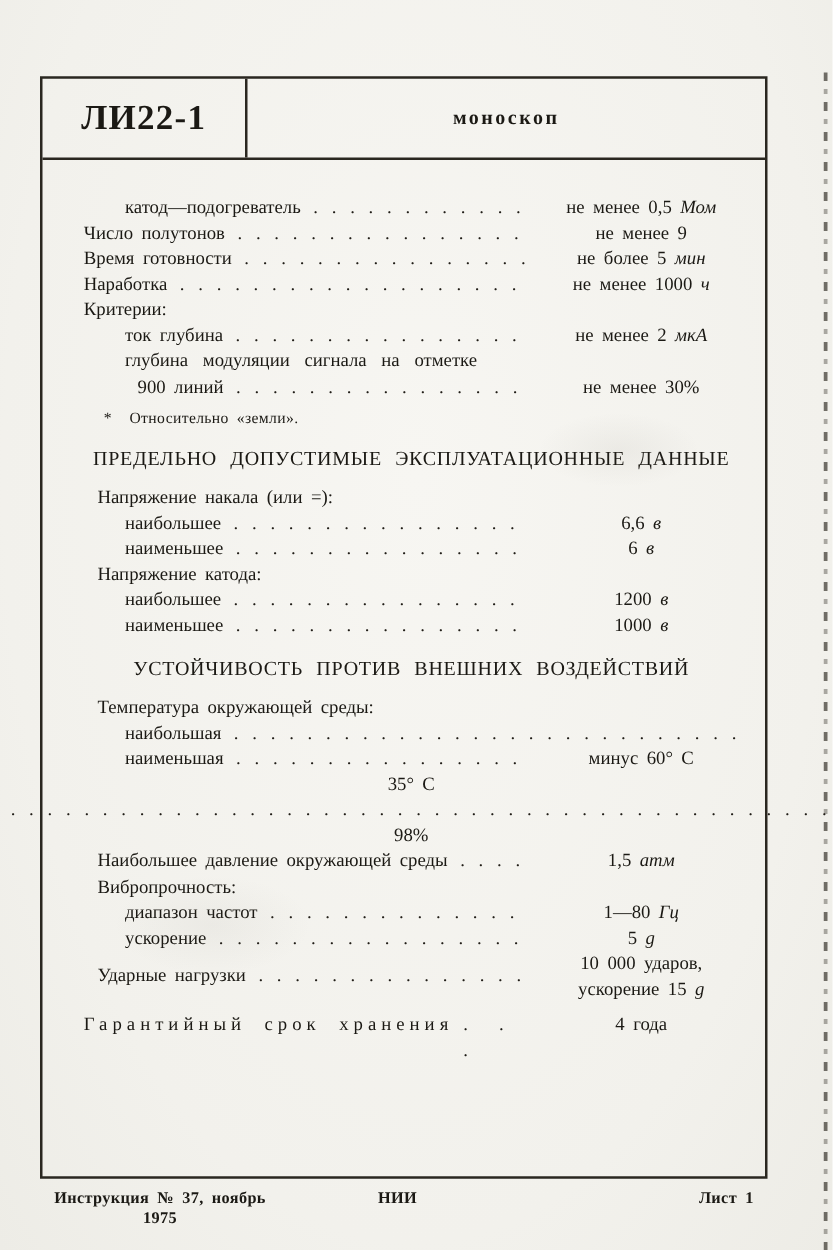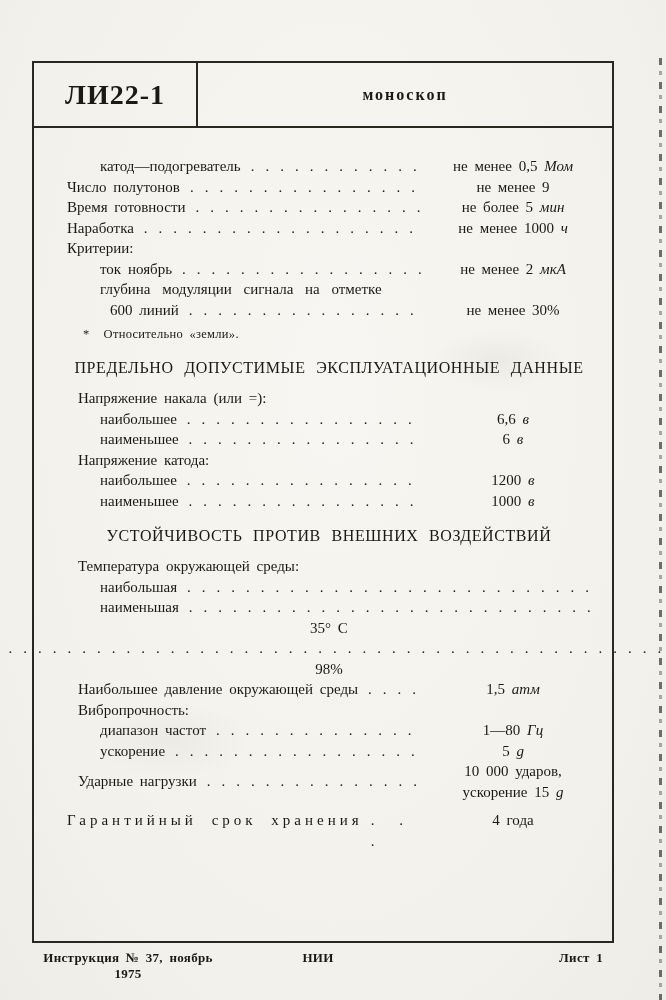--- a/index.html
+++ b/index.html
@@ -129,29 +129,29 @@
           </div>
           <div class="row iA">
             <span class="label">Наработка</span>
             <span class="leader">............................................................</span>
             <span class="value">не менее 1000<span class="unit"> ч</span></span>
           </div>
           <div class="row iA">
             <span class="label">Критерии:</span>
           </div>
           <div class="row iS">
-            <span class="label">ток ноябрь</span>
+            <span class="label">ток глубина</span>
             <span class="leader">............................................................</span>
             <span class="value">не менее 2<span class="unit"> мкА</span></span>
           </div>
           <div class="row iS wrap">
             <span class="label">глубина модуляции сигнала на отметке</span>
           </div>
           <div class="row iS2">
-            <span class="label">600 линий</span>
+            <span class="label">900 линий</span>
             <span class="leader">............................................................</span>
             <span class="value">не менее 30%</span>
           </div>
         </div>
 
       <div class="footnote">
         <span class="marker">*</span><span>Относительно «земли».</span>
       </div>
 
       <div class="sec-heading">ПРЕДЕЛЬНО  ДОПУСТИМЫЕ  ЭКСПЛУАТАЦИОННЫЕ  ДАННЫЕ</div>
@@ -189,20 +189,21 @@
           <div class="row iB">
             <span class="label">Температура окружающей среды:</span>
           </div>
           <div class="row iS">
             <span class="label">наибольшая</span>
             <span class="leader">............................................................</span>
           </div>
           <div class="row iS">
             <span class="label">наименьшая</span>
             <span class="leader">............................................................</span>
+            <span class="value">минус 60° С</span>
           </div>
           <div class="row i0">
             <span class="label">35° С</span>
             <span class="leader">............................................................</span>
             <span class="value">98%</span>
           </div>
           <div class="row iB">
             <span class="label">Наибольшее давление окружающей среды</span>
             <span class="leader">............................................................</span>
             <span class="value">1,5<span class="unit"> атм</span></span>

